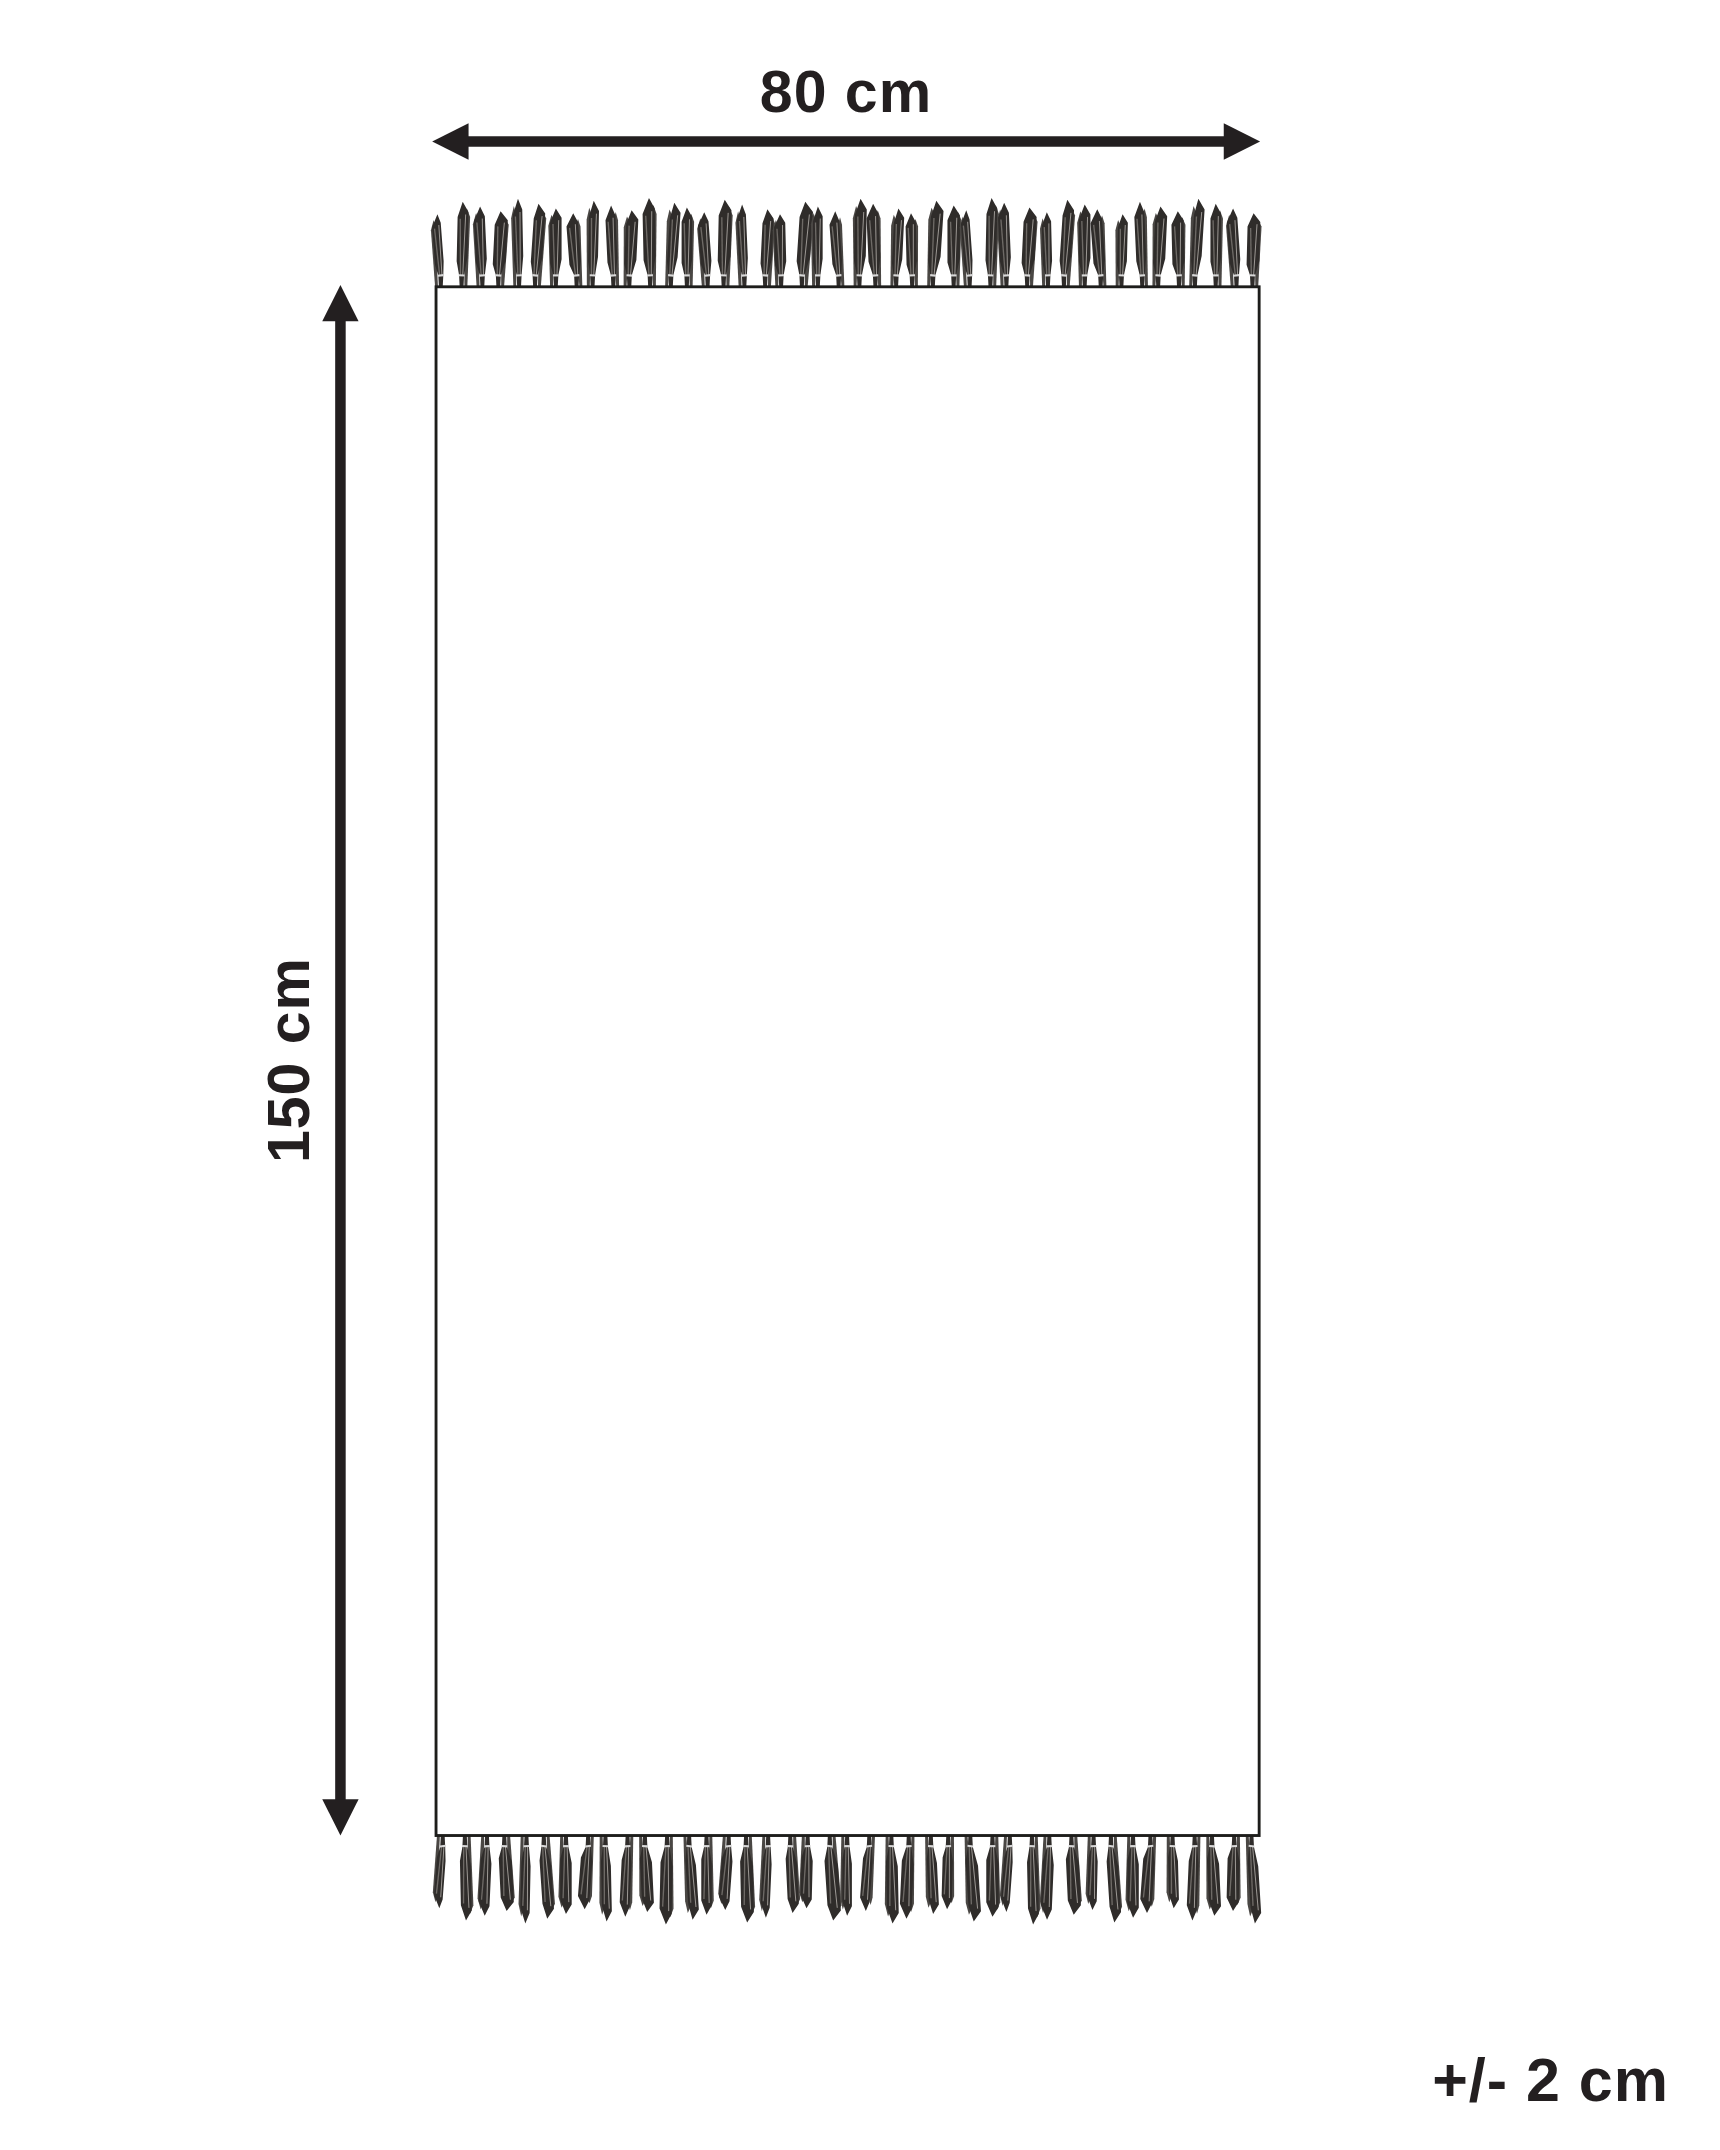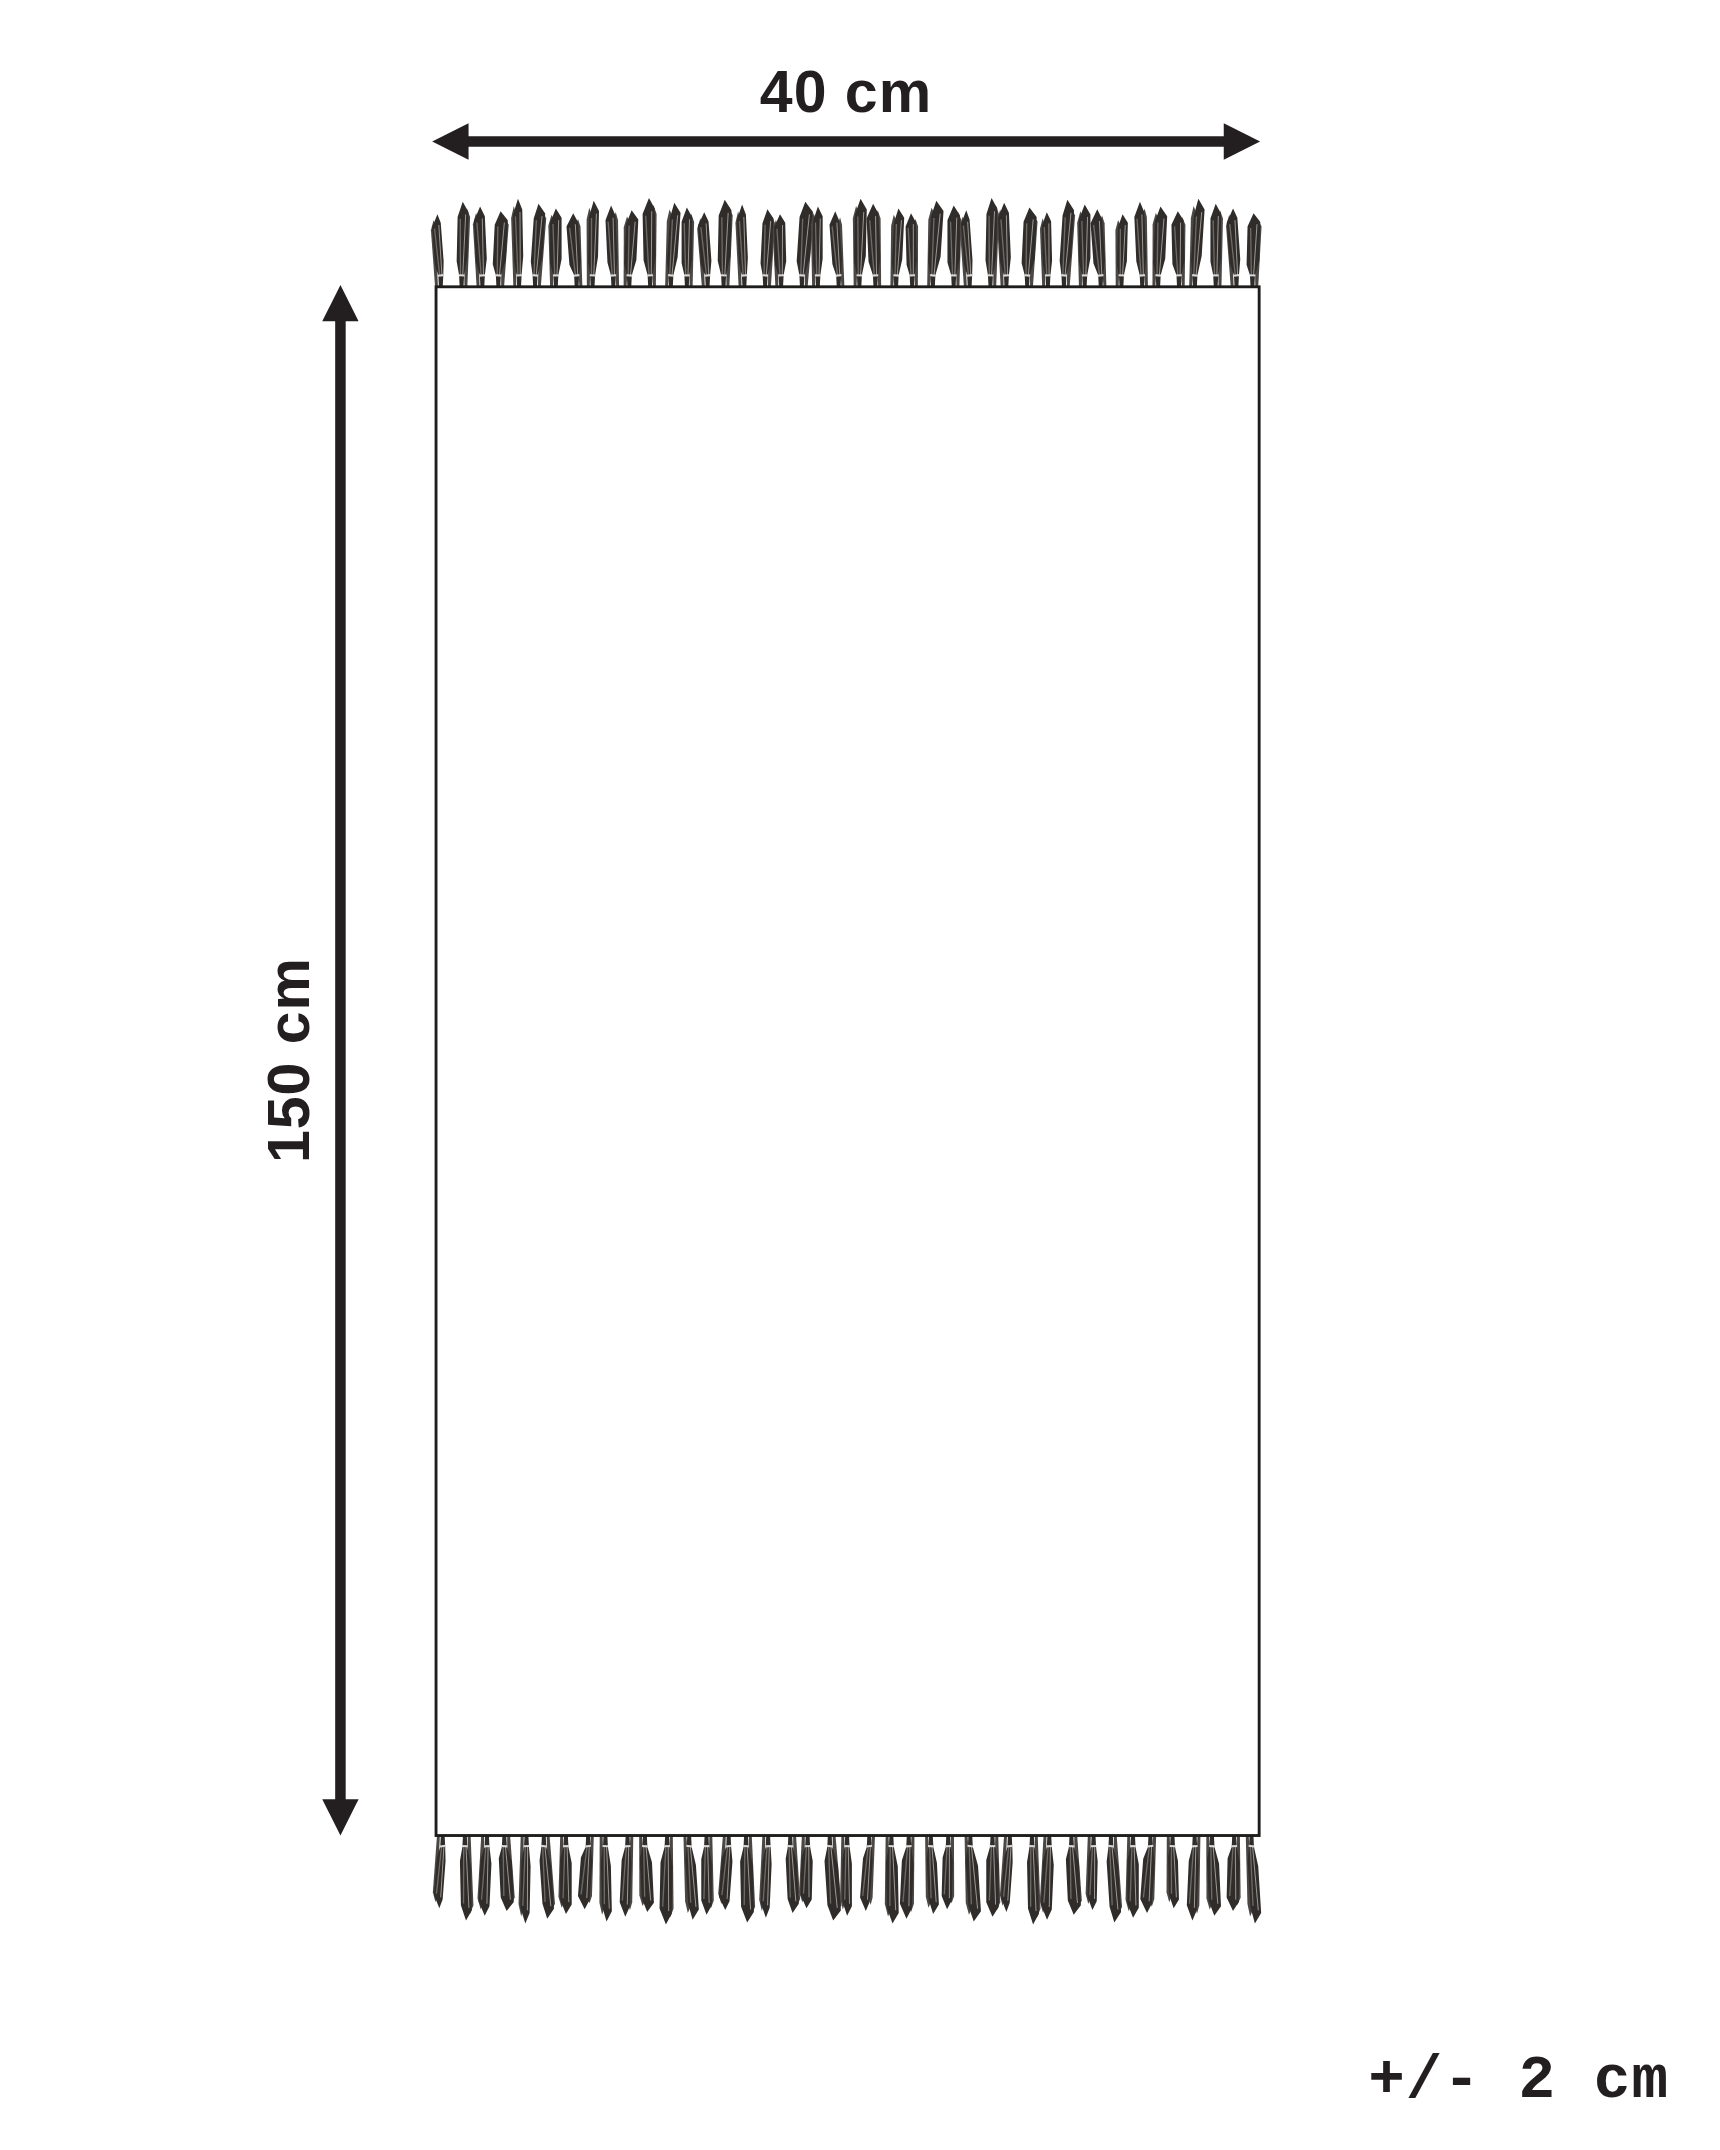--- a/index.html
+++ b/index.html
@@ -51,21 +51,20 @@
     top: 1060px;
     transform: translate(-50%, -50%) rotate(-90deg);
     font-size: 59px;
     line-height: 63px;
   }
   #tolerance-label {
     right: 52px;
     top: 2048px;
     font-size: 61px;
     line-height: 65px;
-    font-family: Liberation Mono, monospace;
   }
 </style>
 </head>
 <body>
 
 <svg id="diagram-svg" width="1721" height="2151" viewBox="0 0 1800 2250">
 
   <g id="top-fringe">
       <path d="M 455 300 L 458 300 L 455.22 237.68 L 453.44 230.07999999999998 L 450.64 240.72 Z" fill="#4a4744"></path>
       <path d="M 459 300 L 463 300 L 463.6 288 L 463.96 273.4 L 460.9 233.12 L 457.43 224 L 451.92 237.68 L 454.98 277.2 L 458.4 288 Z" fill="#2f2c2a"></path>
@@ -504,18 +503,18 @@
     <polygon points="1318,148 1280,129 1280,167"></polygon>
   </g>
 
   <g class="arrow">
     <line x1="356" y1="330" x2="356" y2="1890"></line>
     <polygon points="356,298 337,336 375,336"></polygon>
     <polygon points="356,1920 337,1882 375,1882"></polygon>
   </g>
 </svg>
 
-<div class="dim-label" id="width-label">40 cm</div>
+<div class="dim-label" id="width-label">80 cm</div>
 
 <div class="dim-label" id="height-label">150 cm</div>
 
 <div class="dim-label" id="tolerance-label">+/- 2 cm</div>
 
 
 </body></html>

